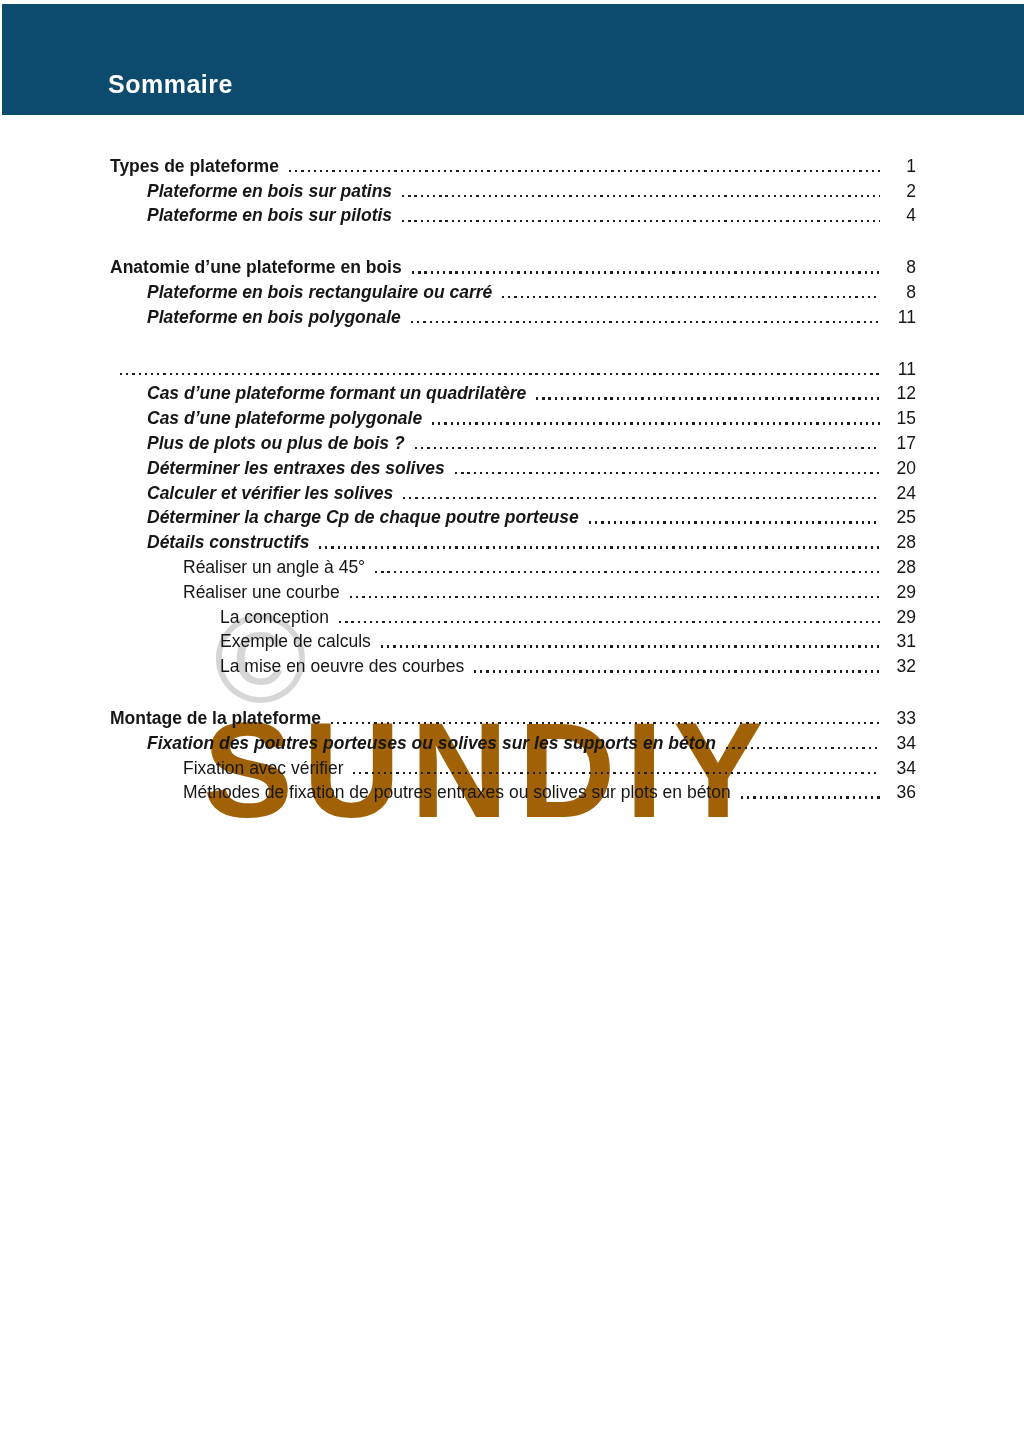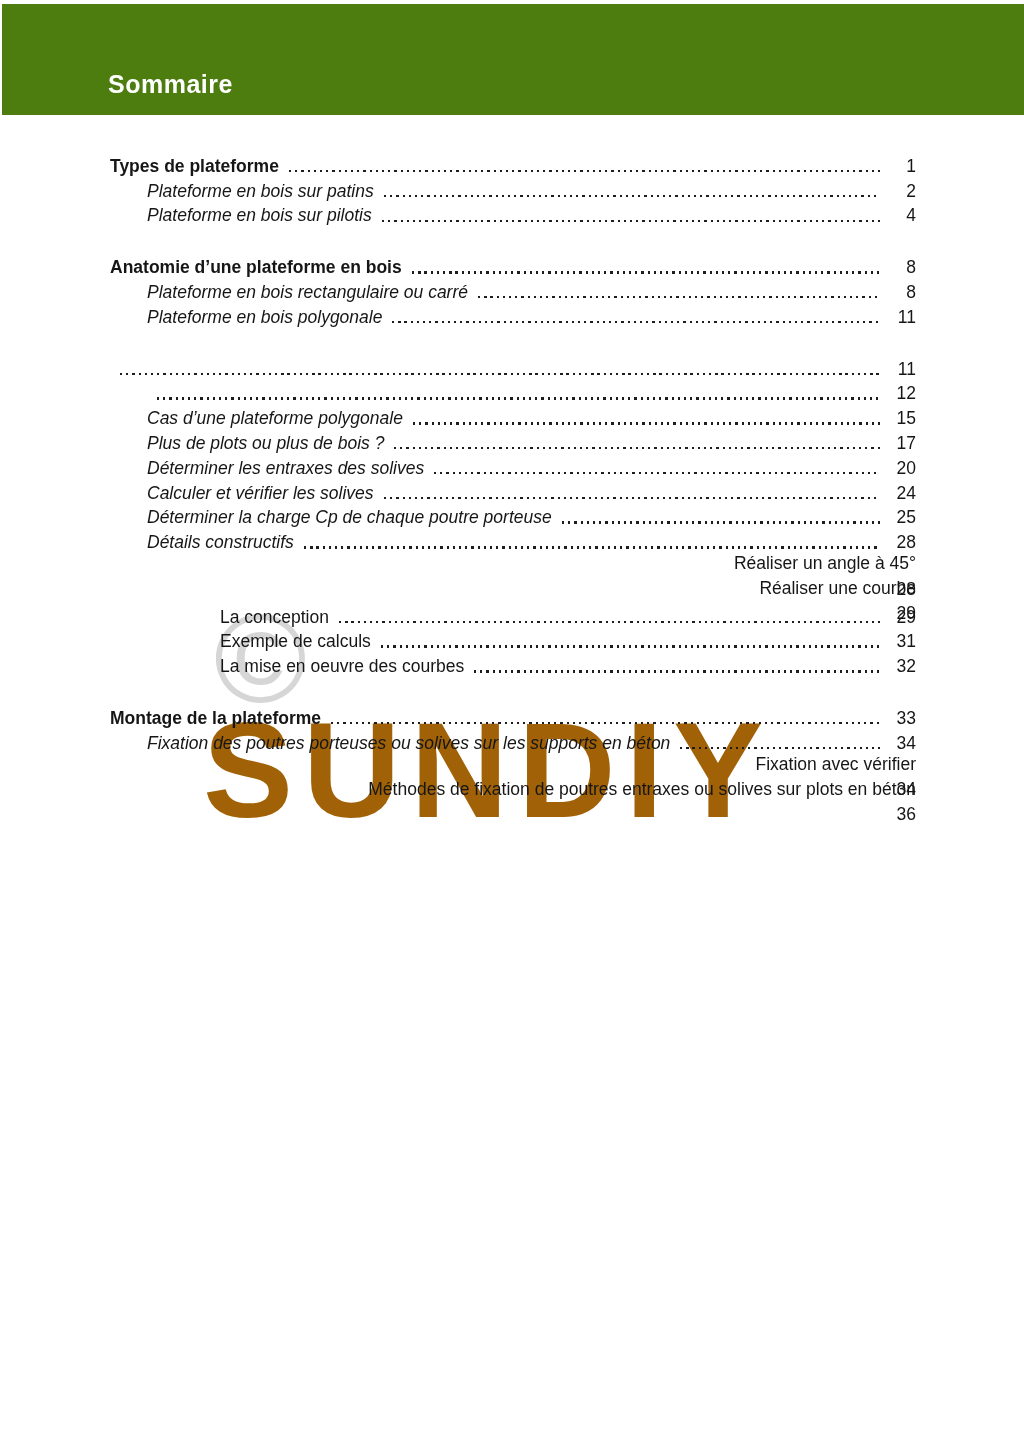--- a/index.html
+++ b/index.html
@@ -28,36 +28,36 @@
   
   .toc{
     position:absolute;left:110px;top:152px;width:806px;z-index:1;
     color:#161616;
   }
   .toc-section + .toc-section{margin-top:27px;}
   .toc-row{display:flex;align-items:flex-end;height:24.8px;}
   .toc-row .label{white-space:nowrap;font-size:17.5px;color:#161616;text-align:center;}
   .lvl-1 .label{font-weight:700;}
   .lvl-2{padding-left:37px;}
-  .lvl-2 .label{font-weight:400;font-style:italic;}
-  .lvl-3{padding-left:73px;flex-direction:column;}
+  .lvl-2 .label{font-weight:700;font-style:italic;}
+  .lvl-3{padding-left:73px;}
   .lvl-4{padding-left:110px;}
   .leader{
     flex:1;height:2.4px;margin:0 10px 4.5px 10px;
     background:repeating-linear-gradient(90deg,#1d1d1d 0 2.3px,transparent 2.3px 6.2px);
   }
   .pagenum{min-width:26px;text-align:right;font-size:17.5px;color:#161616;}
 </style>
 </head>
 <body>
 
 <div class="watermark wm-copyright" style="color: rgb(214, 214, 214);">©</div>
 <div class="watermark wm-brand" style="color: #a16207;">SUNDIY</div>
 
-<div class="header-band" style="background: #4d7c0f;">
+<div class="header-band" style="background: #0c4a6e;">
   <div class="header-title" style="color: rgb(255, 255, 255);">Sommaire</div>
 </div>
 
 <div class="toc">
     <div class="toc-section">
       <div class="toc-row lvl-1">
         <span class="label">Types de plateforme</span>
         <span class="leader"></span>
         <span class="pagenum">1</span>
       </div>
@@ -88,20 +88,21 @@
         <span class="leader"></span>
         <span class="pagenum">11</span>
       </div>
     </div>
     <div class="toc-section">
       <div class="toc-row lvl-1">
         <span class="leader"></span>
         <span class="pagenum">11</span>
       </div>
       <div class="toc-row lvl-2">
+        <span class="label">Cas d’une plateforme formant un quadrilatère</span>
         <span class="leader"></span>
         <span class="pagenum">12</span>
       </div>
       <div class="toc-row lvl-2">
         <span class="label">Cas d’une plateforme polygonale</span>
         <span class="leader"></span>
         <span class="pagenum">15</span>
       </div>
       <div class="toc-row lvl-2">
         <span class="label">Plus de plots ou plus de bois ?</span>

